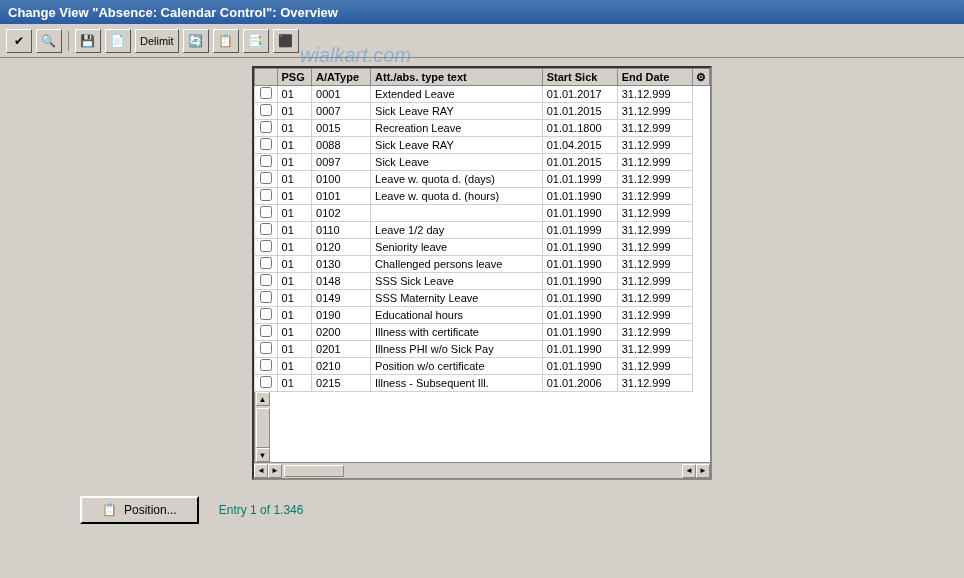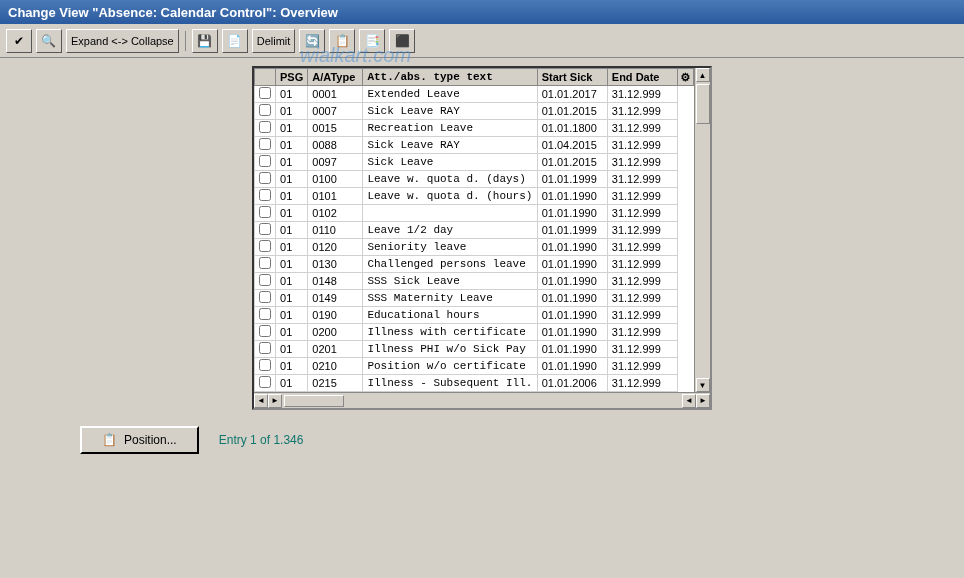--- a/index.html
+++ b/index.html
@@ -113,27 +113,28 @@
       height: 17px;
     }
 
     .col-checkbox {
       width: 18px;
       text-align: center;
     }
 
     .col-psg { width: 30px; }
     .col-aatype { width: 55px; }
-    .col-text { width: 160px; font-family: Liberation Mono, monospace; }
+    .col-text { width: 160px; }
     .col-start { width: 70px; }
     .col-end { width: 70px; }
 
     
     .table-scroll-area {
       display: flex;
+      flex-direction: column;
     }
 
     .table-scroll-inner {
       flex: 1;
       overflow: hidden;
     }
 
     .scroll-track {
       width: 16px;
       background: #d4d0c8;
@@ -250,23 +251,20 @@
 
 <div class="toolbar">
 
   <button class="toolbar-btn">
     <span class="toolbar-icon">✔</span>
   </button>
   <button class="toolbar-btn">
     <span class="toolbar-icon">🔍</span>
   </button>
 
-  <button class="toolbar-btn">
-    <span>Expand &lt;-&gt; Collapse</span>
-  </button>
 
   <div class="toolbar-sep"></div>
 
   <button class="toolbar-btn">
     <span class="toolbar-icon">💾</span>
   </button>
   <button class="toolbar-btn">
     <span class="toolbar-icon">📄</span>
   </button>
 

